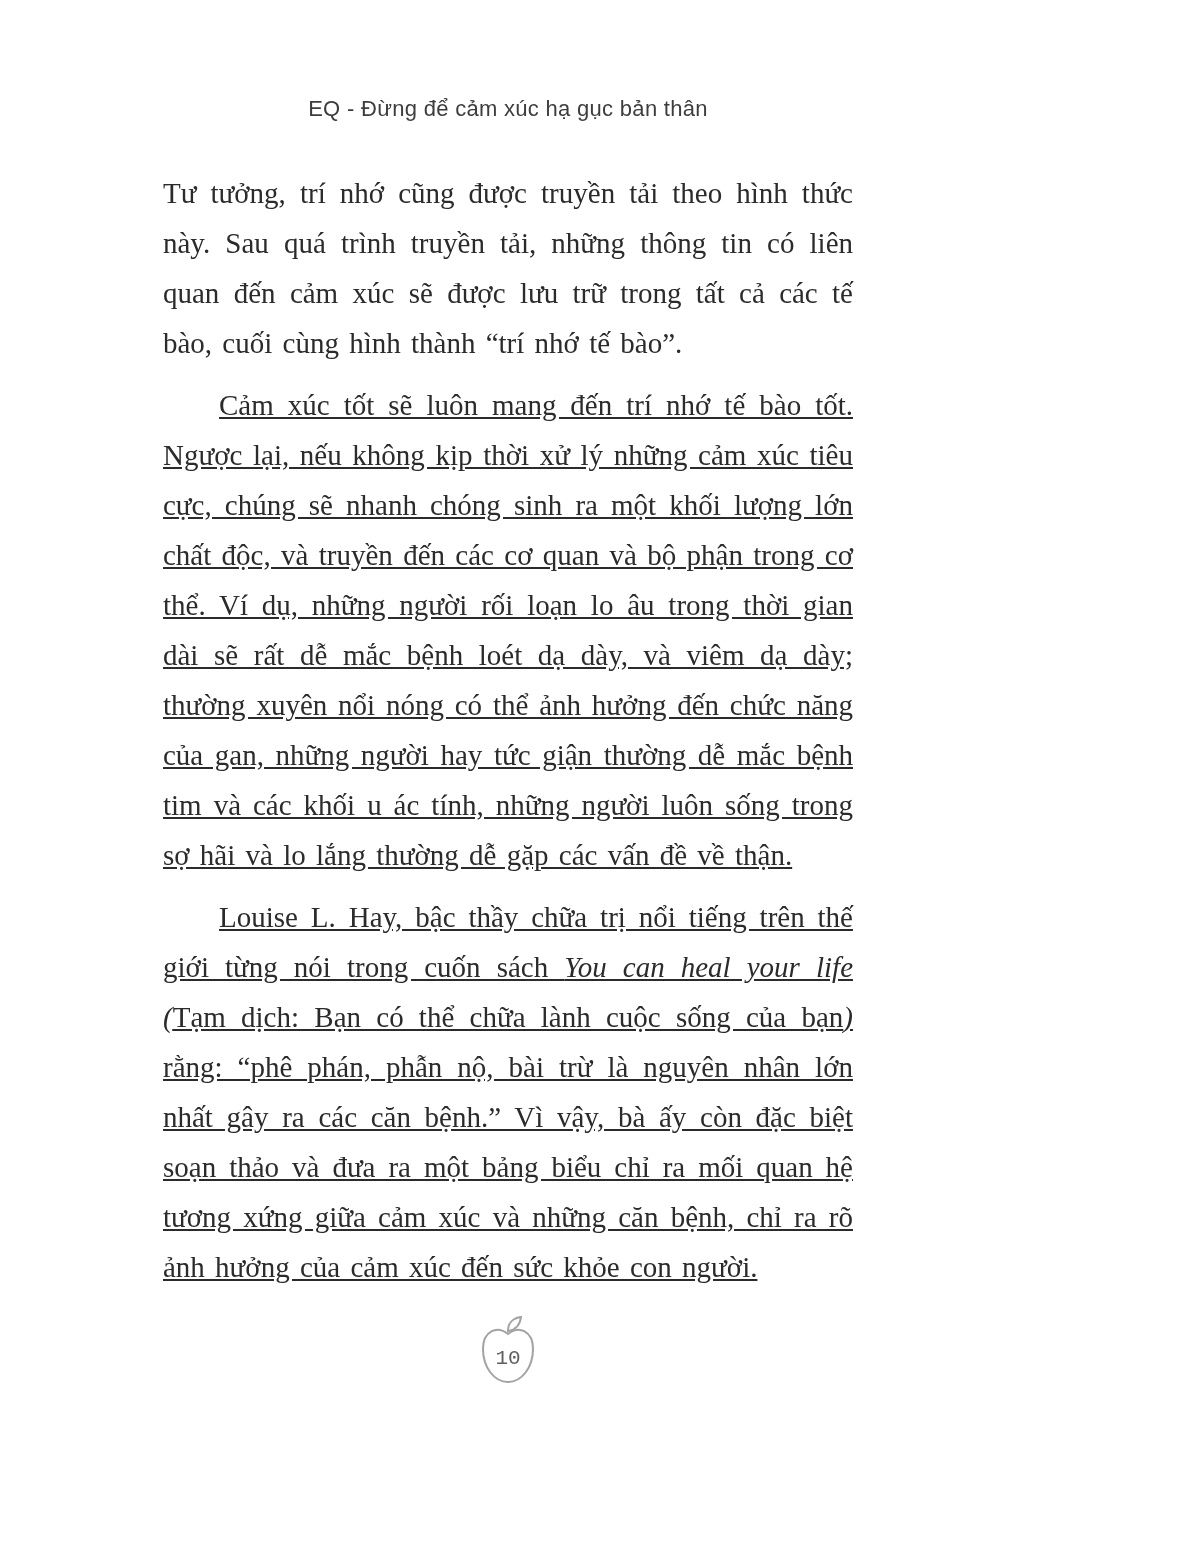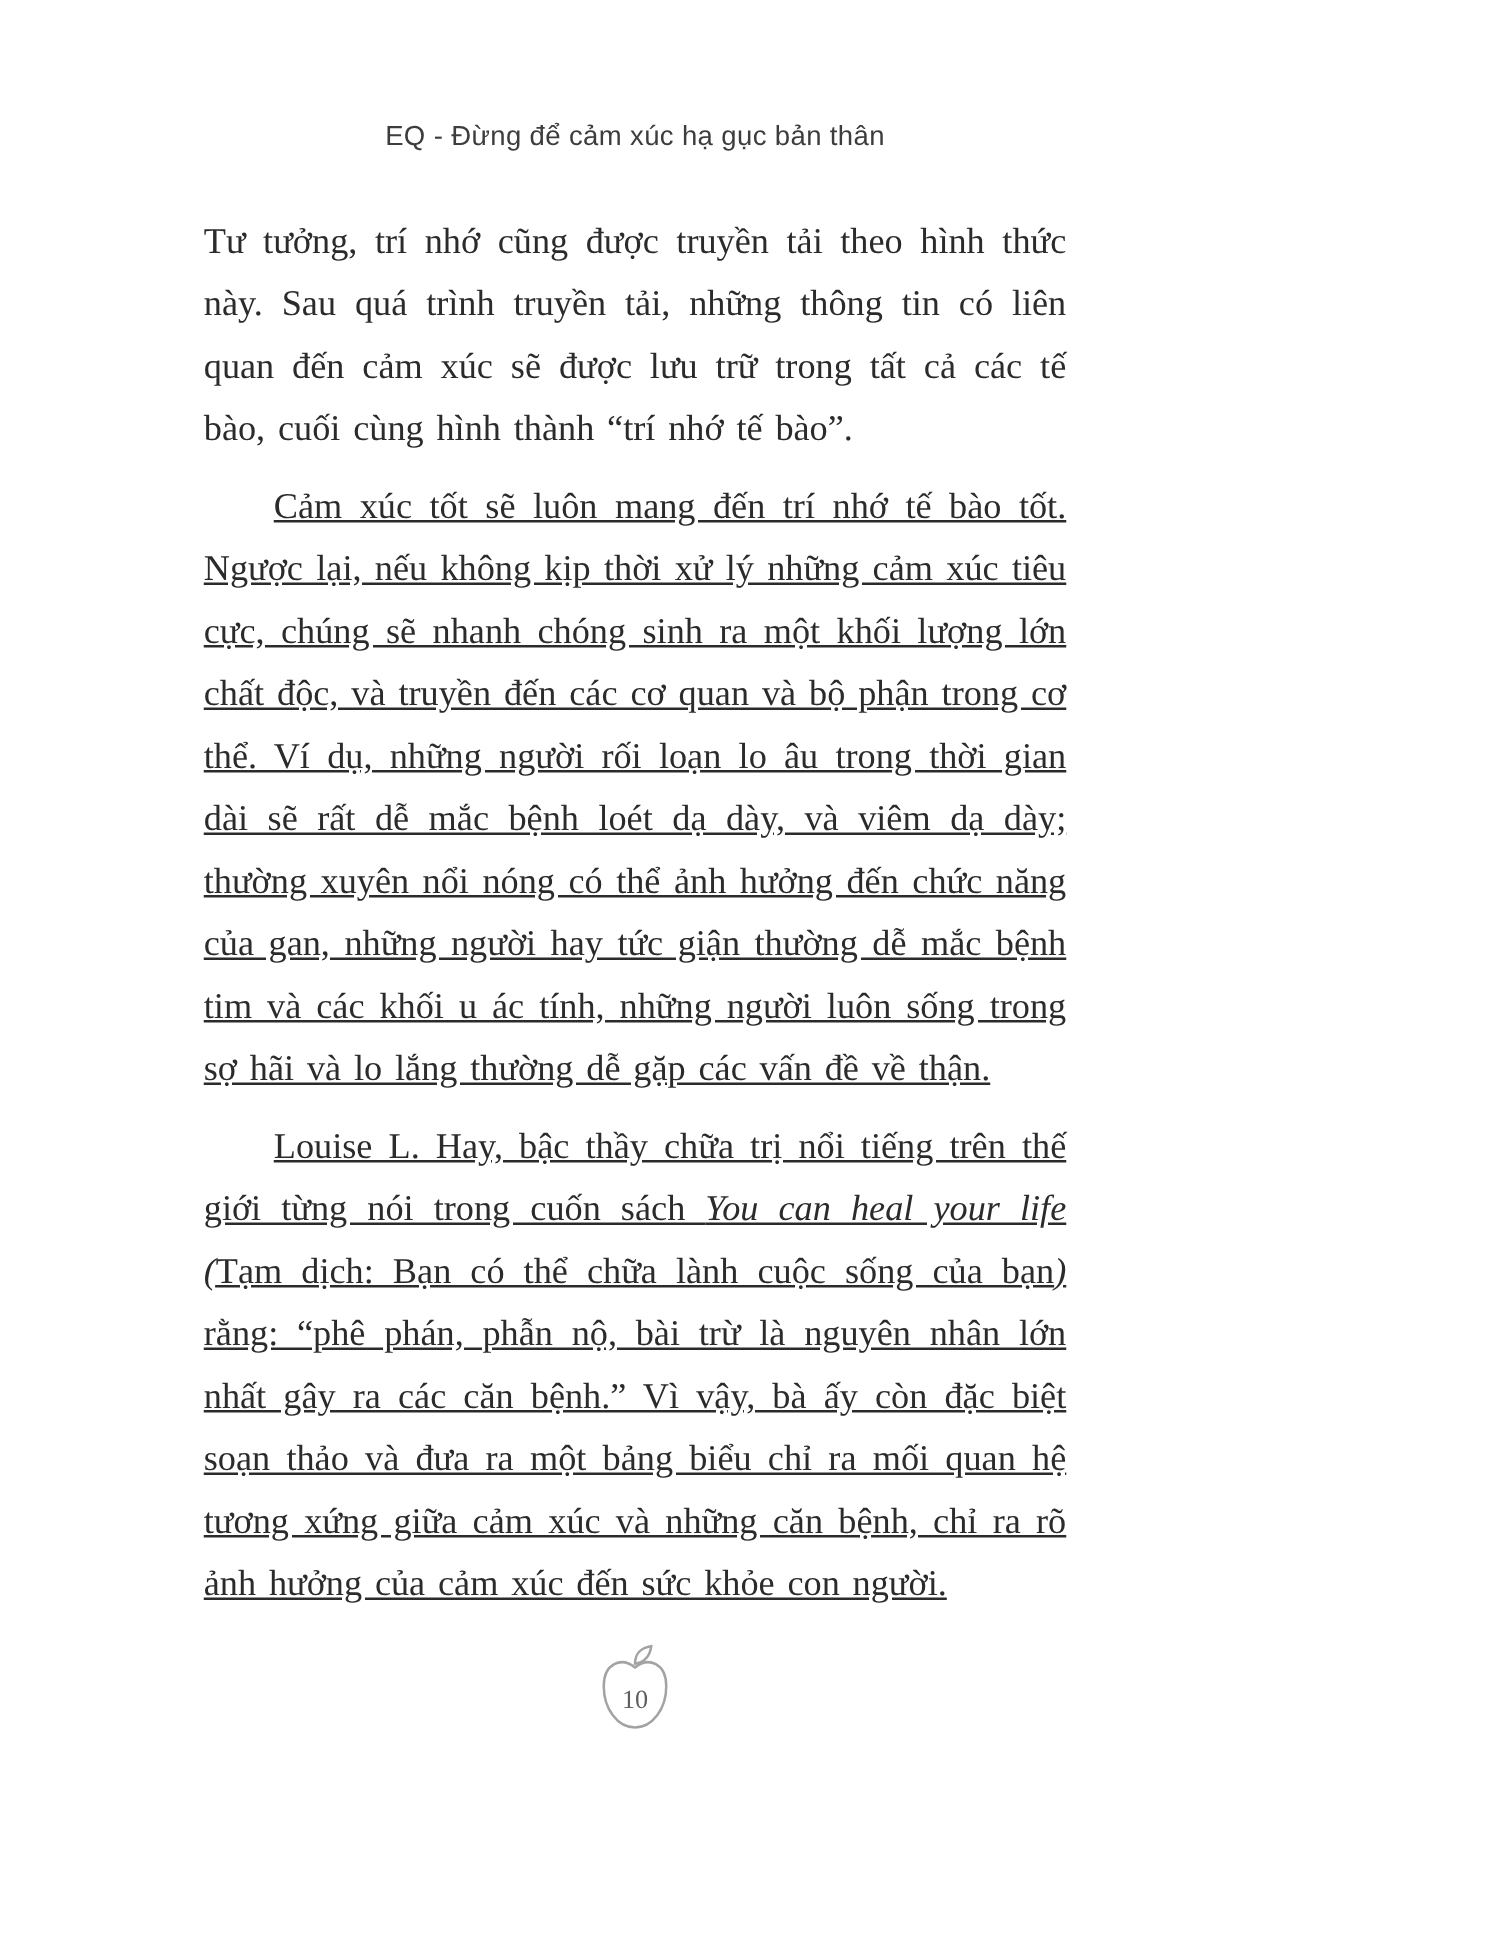--- a/index.html
+++ b/index.html
@@ -53,21 +53,21 @@
     width: 64px;
     height: 74px;
   }
   .apple-badge svg { display: block; }
   .page-num {
     position: absolute;
     left: 0;
     right: 0;
     top: 33px;
     text-align: center;
-    font-family: Liberation Serif, serif;
+    font-family: Liberation Mono, monospace;
     font-size: 21px;
     color: #5f5f5f;
   }
 </style>
 </head>
 <body>
 
 <div class="page">
 
   <div class="running-head">EQ - Đừng để cảm xúc hạ gục bản thân</div>

